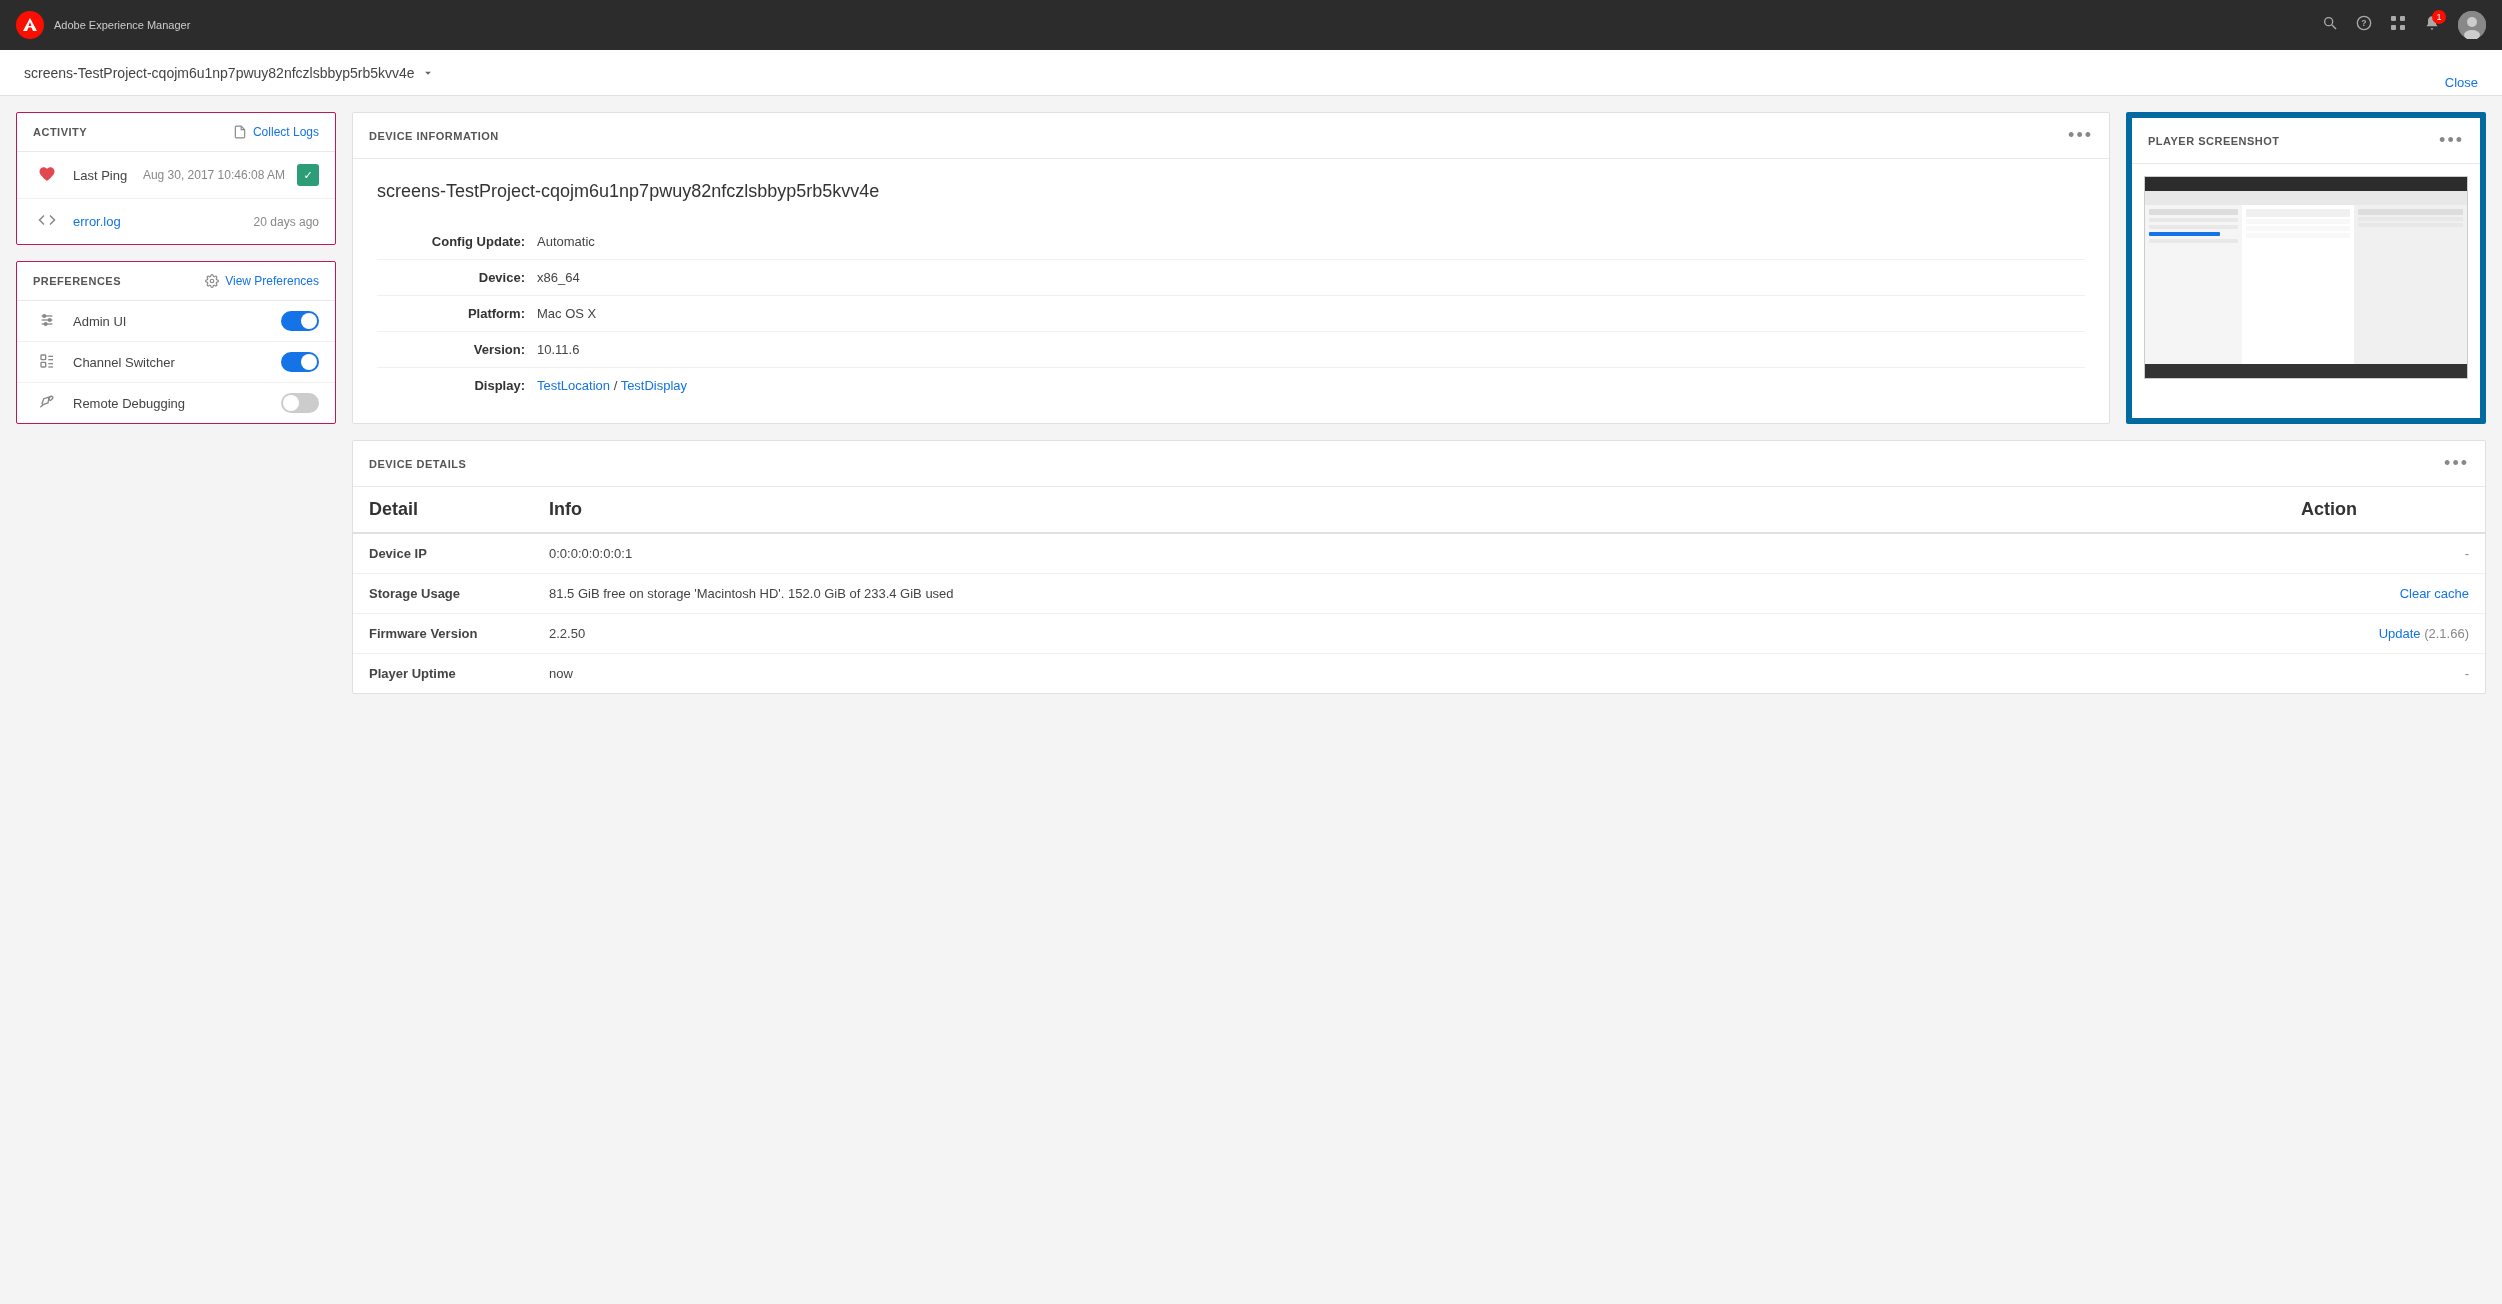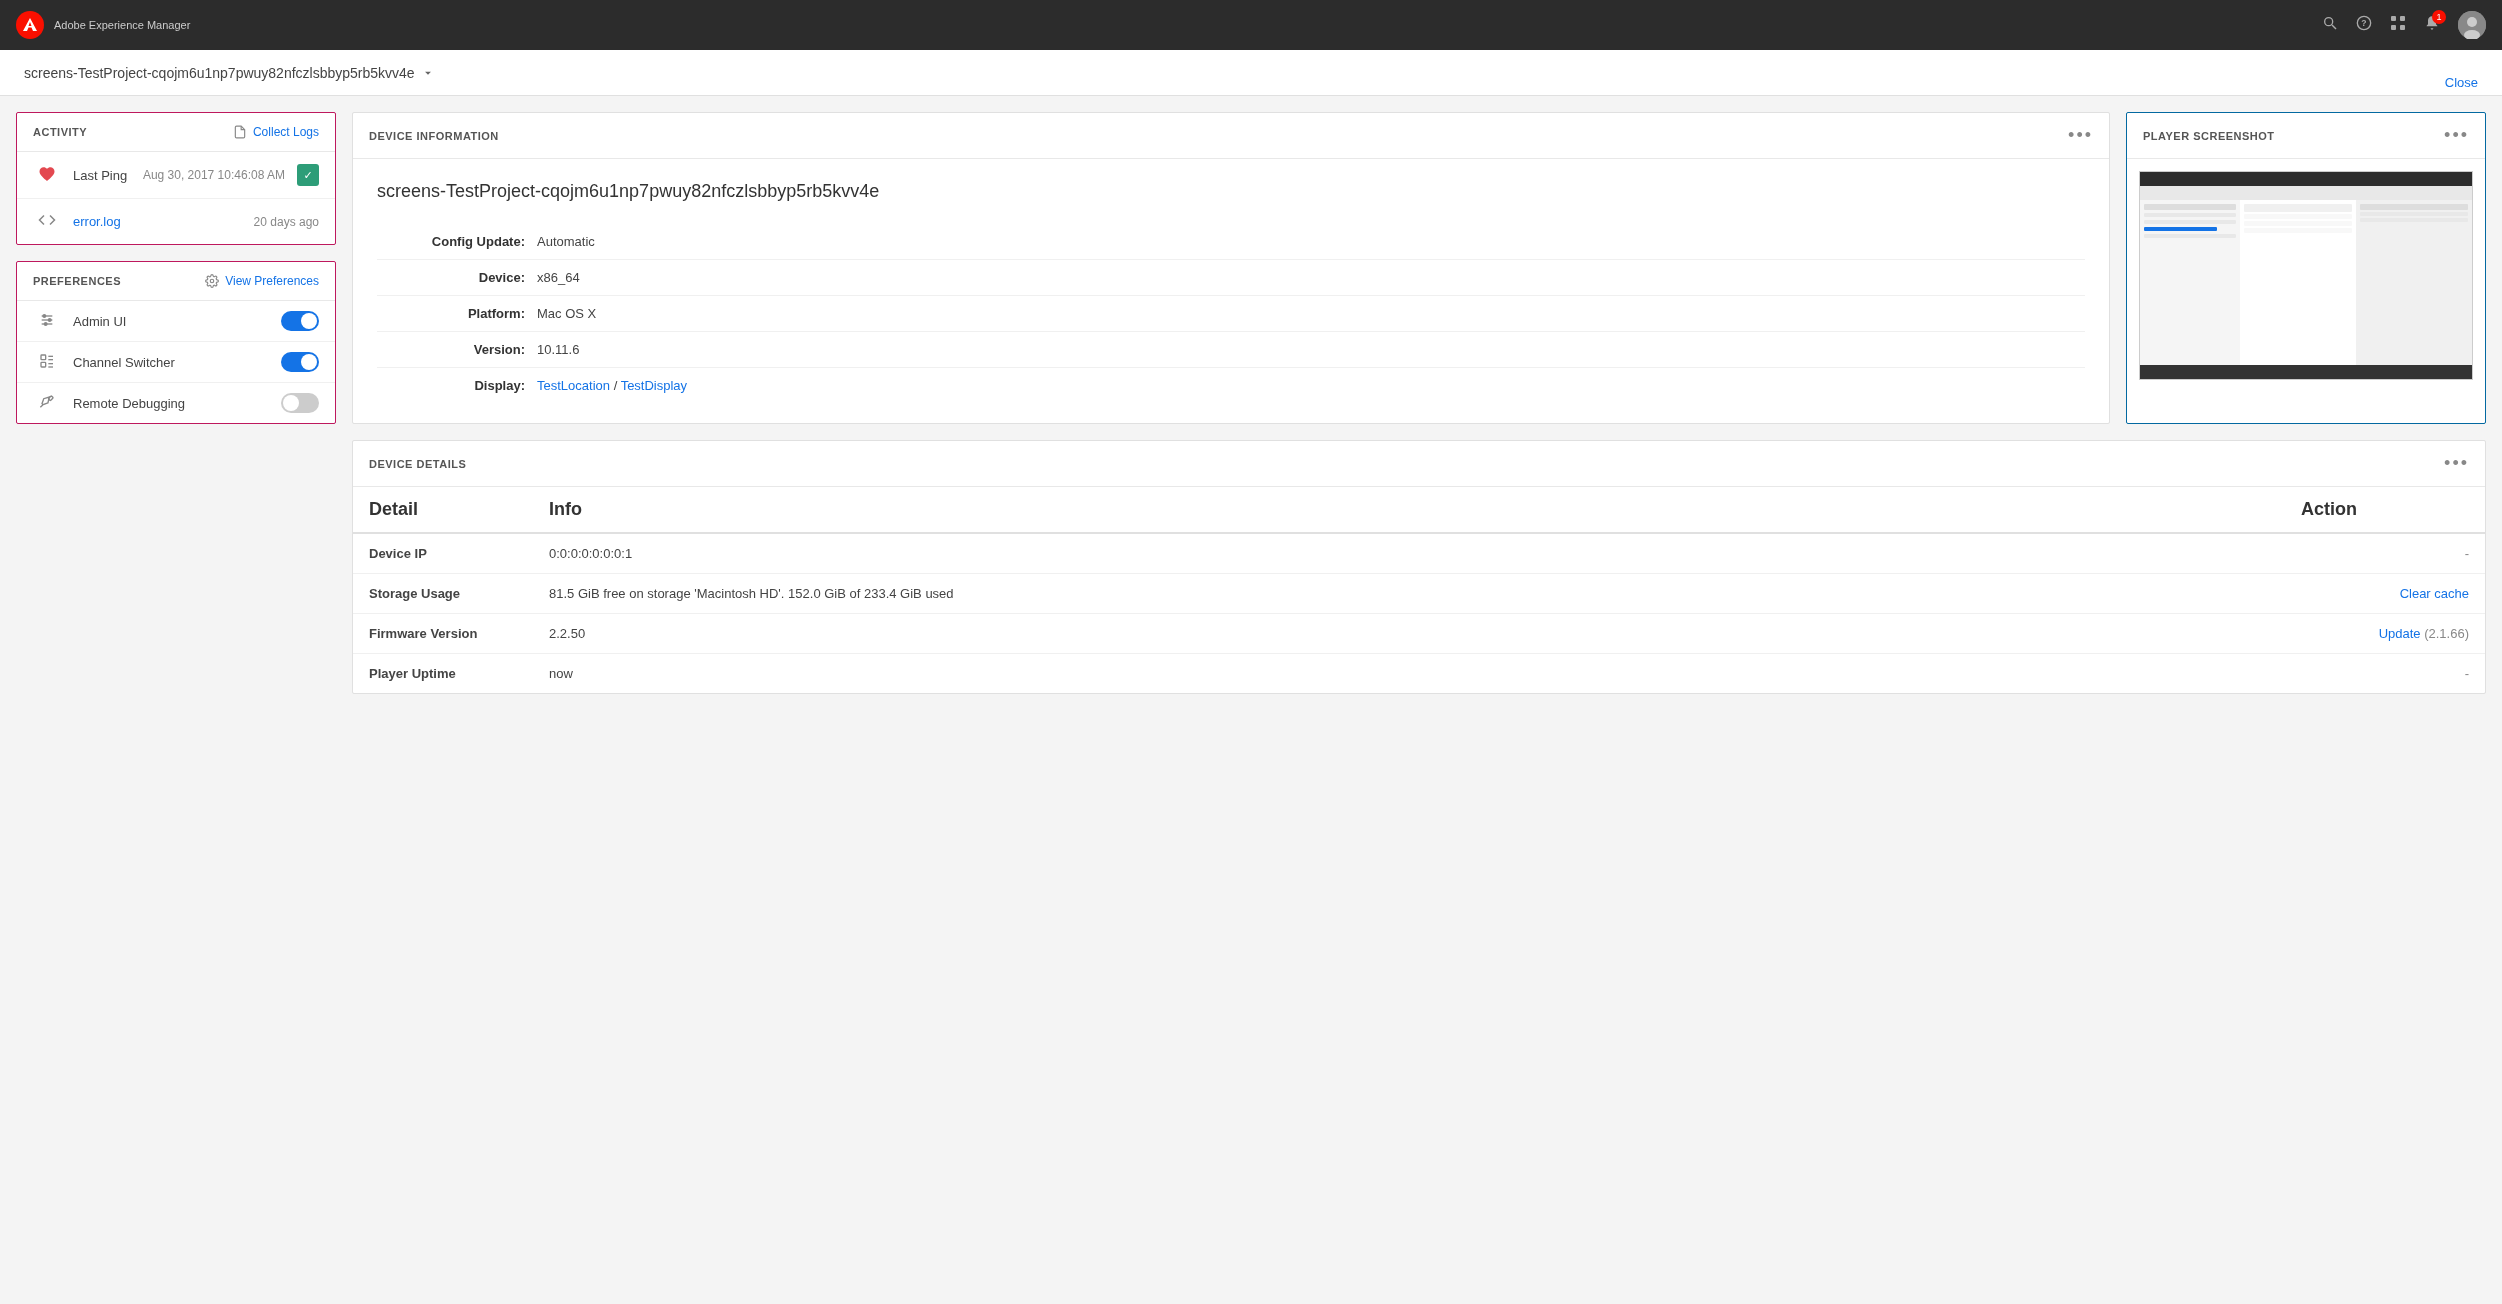--- a/index.html
+++ b/index.html
@@ -167,21 +167,21 @@
       flex: 1;
       background: #fff;
       border: 1px solid #e0e0e0;
       border-radius: 2px;
     }
 
     .screenshot-card {
       width: 360px;
       min-width: 360px;
       background: #fff;
-      border: 1px solid #0369a1;
+      border: 6px solid #0369a1;
       border-radius: 2px;
     }
 
     .card-header {
       display: flex;
       align-items: center;
       justify-content: space-between;
       padding: 12px 16px;
       border-bottom: 1px solid #e8e8e8;
     }

